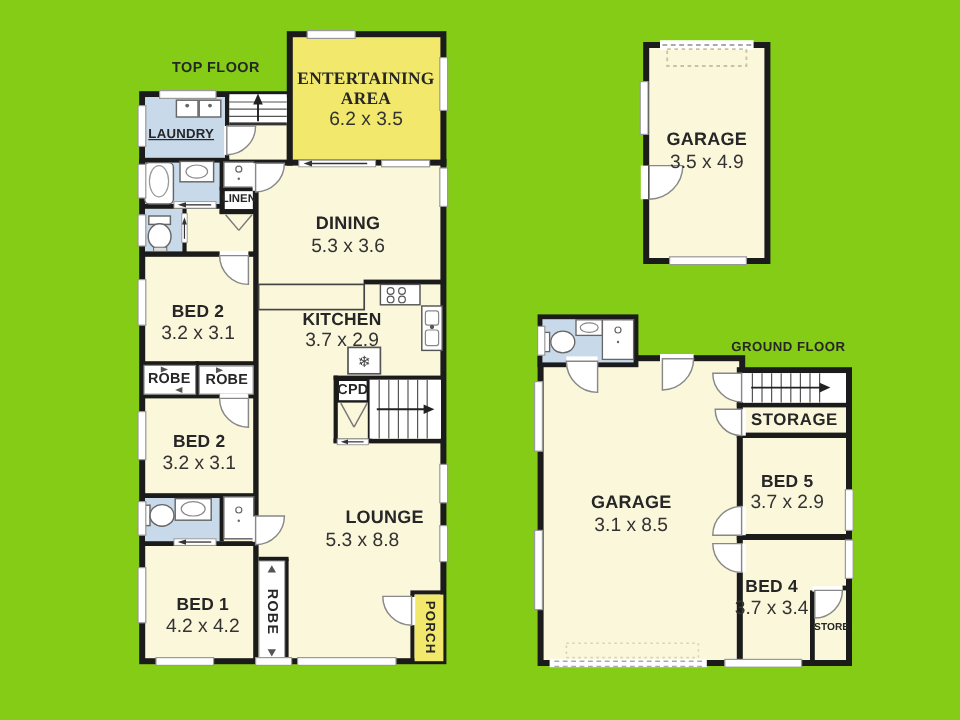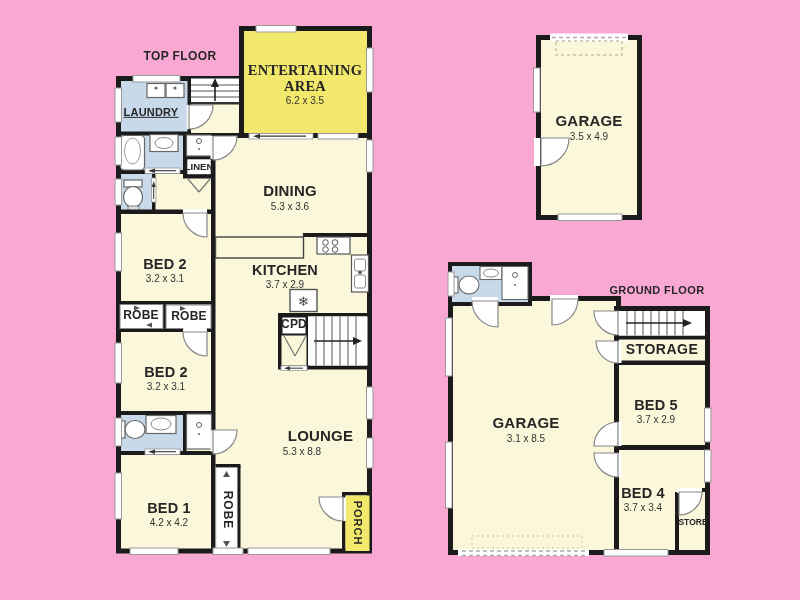--- a/index.html
+++ b/index.html
@@ -1,22 +1,22 @@
 <!DOCTYPE html>
 <html><head>
 <meta charset="utf-8">
 <style>
   html,body{margin:0;padding:0;background:#fff;}
-  #canvas{position:relative;width:800px;height:600px;background:#f9a8d4;overflow:hidden;
+  #canvas{position:relative;width:800px;height:600px;background:#84cc16;overflow:hidden;
           font-family:"Liberation Sans",sans-serif;}
   #plan-svg{position:absolute;left:0;top:0;}
   .lbl{position:absolute;transform:translate(-50%,-50%);text-align:center;color:#262626;
        white-space:nowrap;line-height:1.12;z-index:5;}
   .rname{font-size:14.5px;font-weight:bold;letter-spacing:.2px;}
-  .rdims{font-size:10px;font-weight:normal;color:#333;margin-top:1px;}
+  .rdims{font-size:16px;font-weight:normal;color:#333;margin-top:1px;}
   .sm .rname{font-size:11px;text-decoration:underline;}
   .tiny .rname{font-size:8.5px;letter-spacing:0;}
   .title{font-size:12px;font-weight:bold;letter-spacing:.4px;color:#262626;}
   .wrap{white-space:normal;width:122px;font-family:Liberation Serif, serif;}
   .vert{writing-mode:vertical-rl;}
   .vert .rname{font-size:12px;letter-spacing:1px;}
   .fridge{position:absolute;transform:translate(-50%,-50%);font-size:13px;color:#444;z-index:6;}
 </style>
 </head>
 <body>

